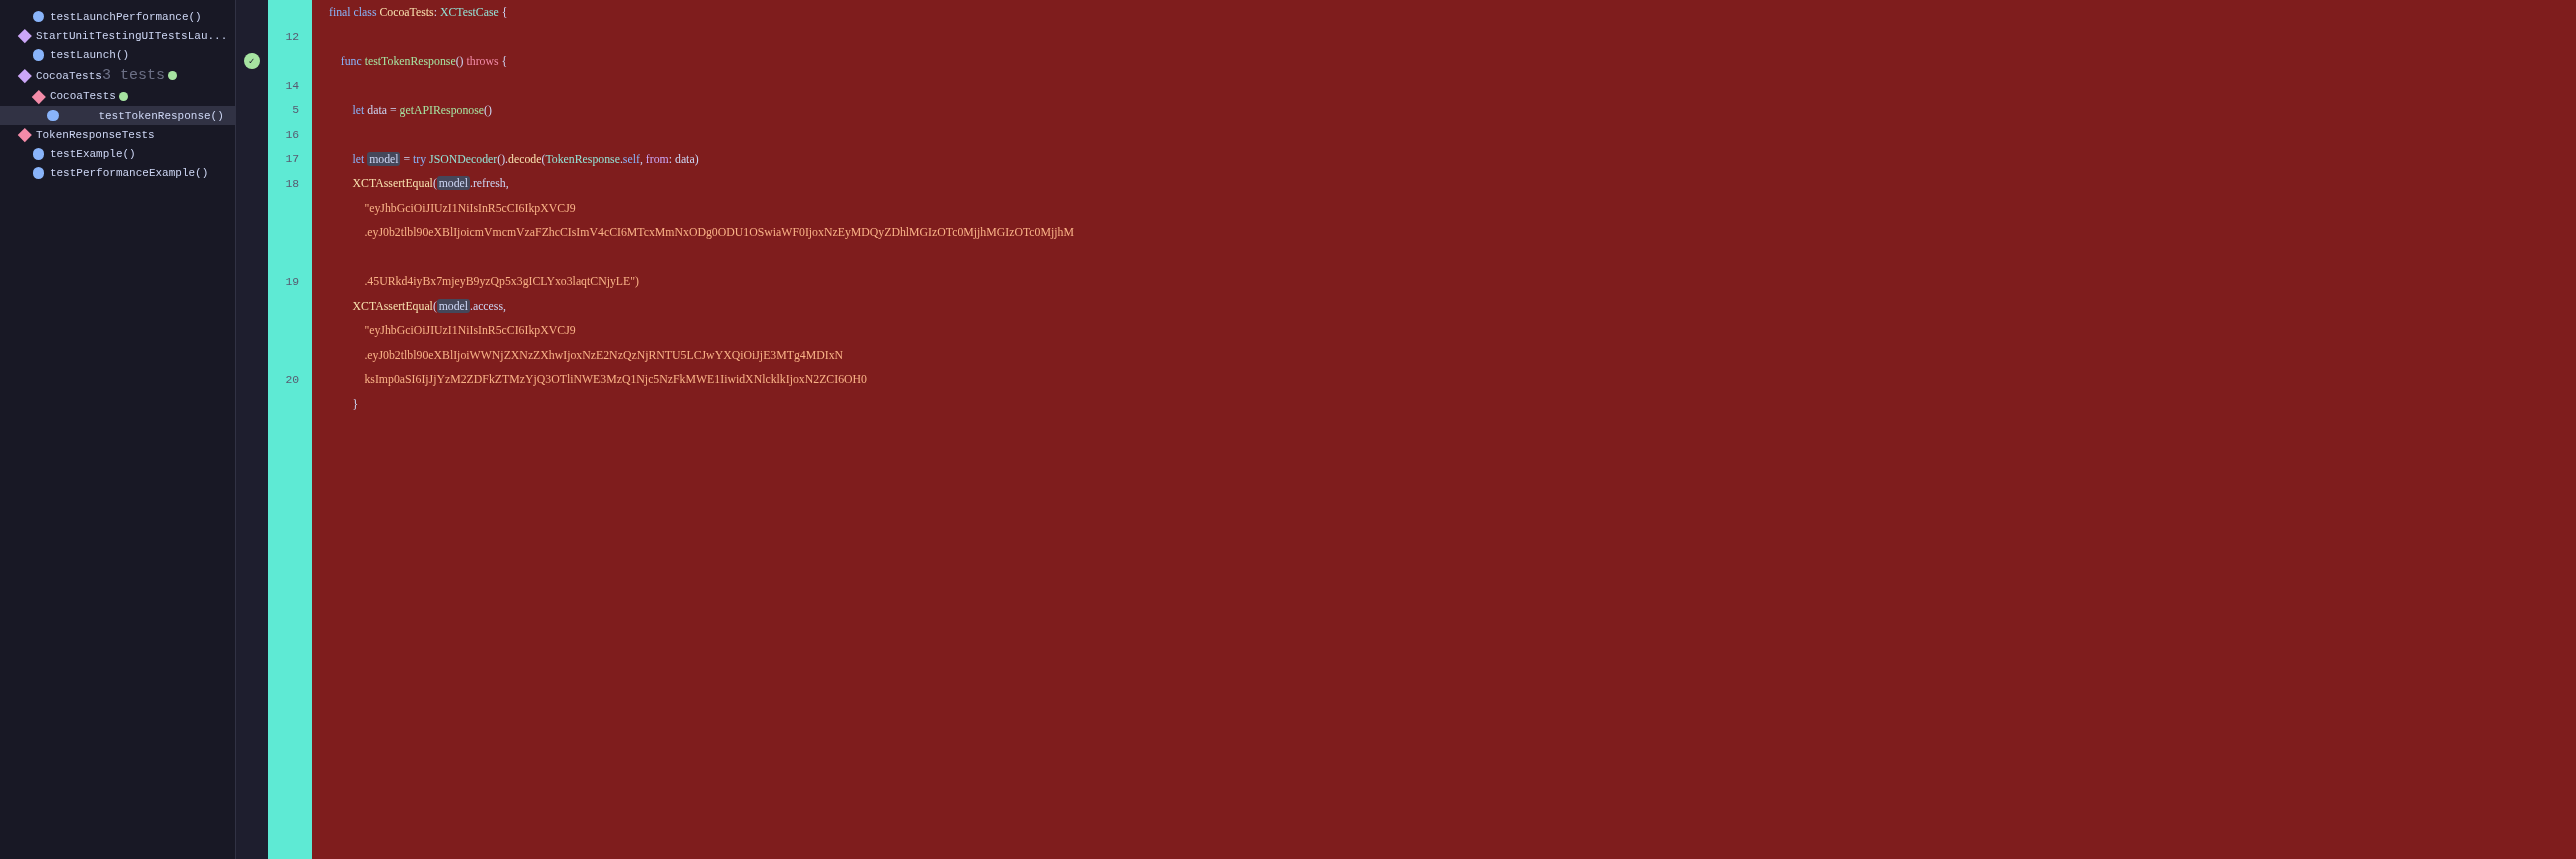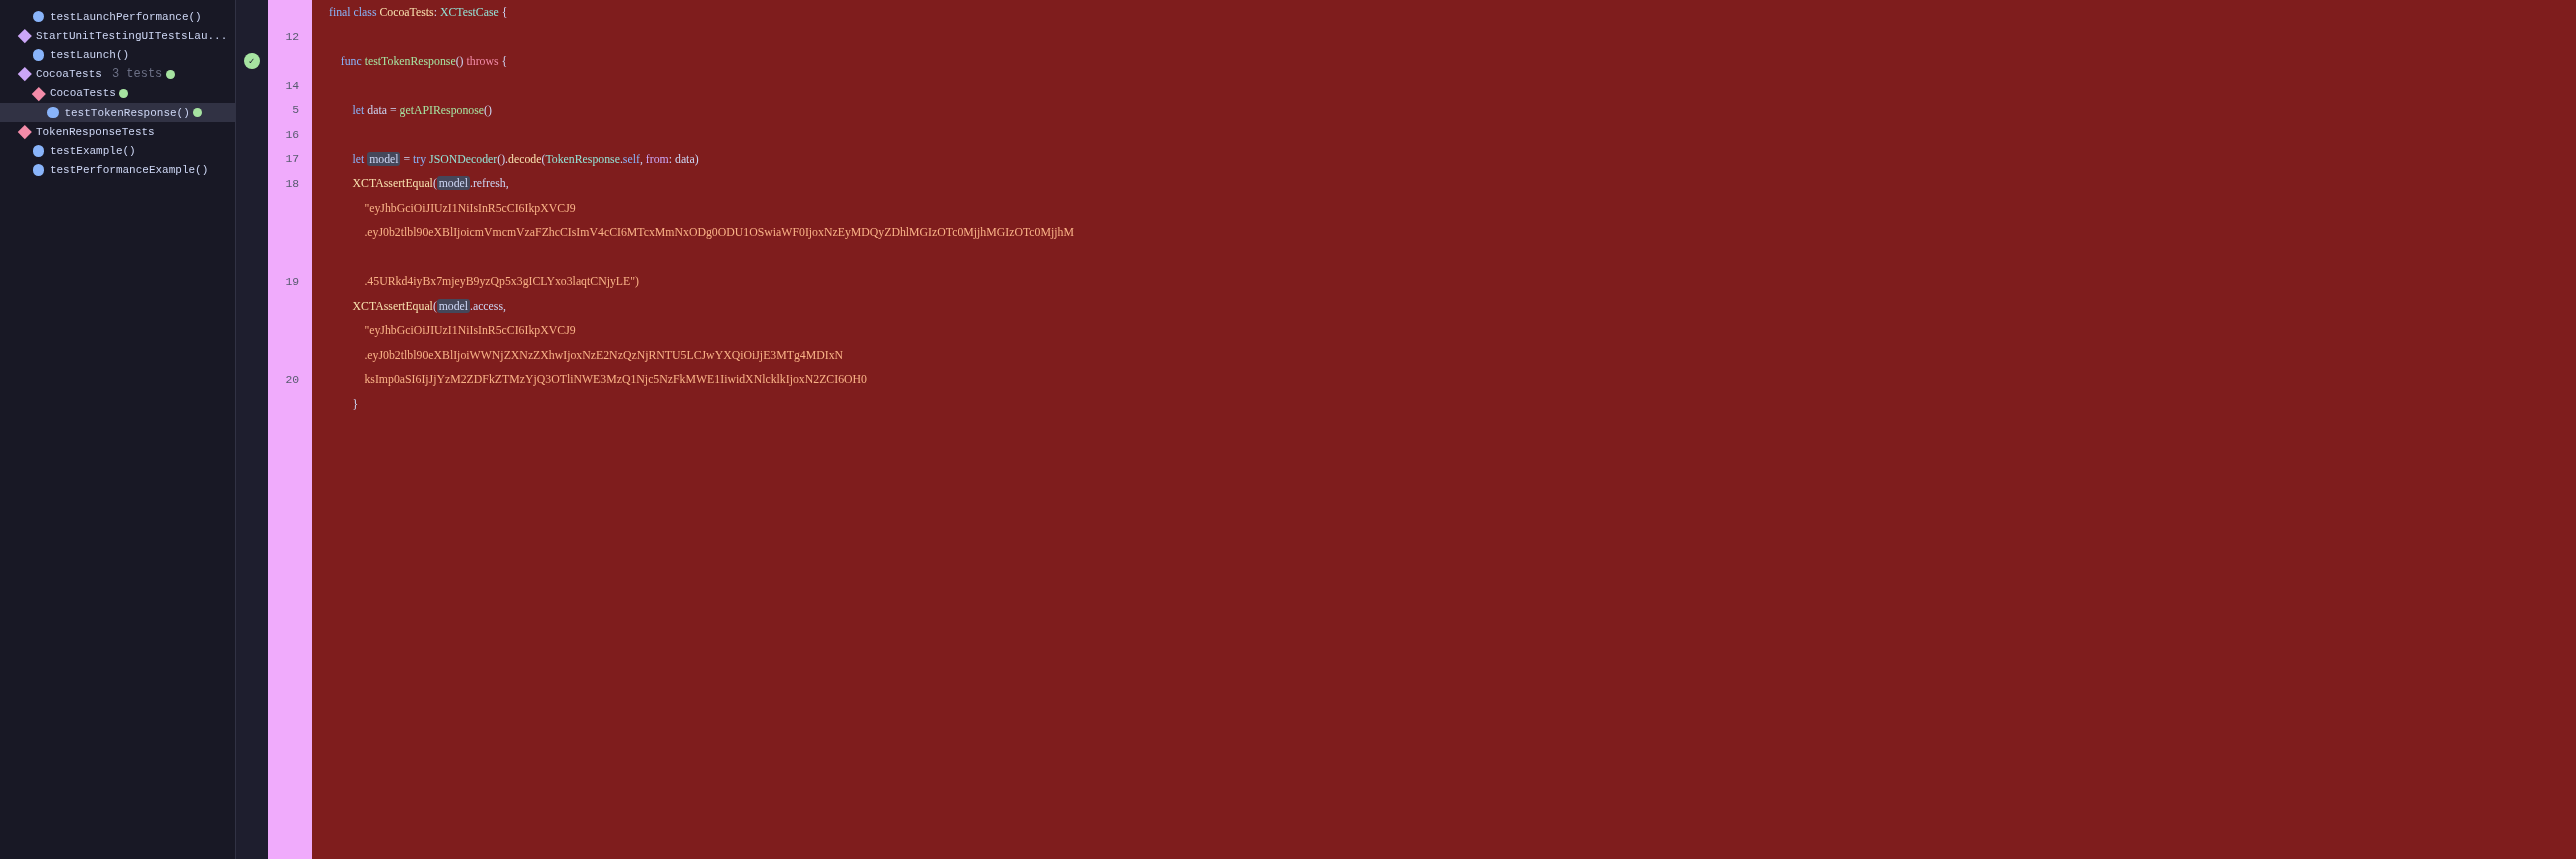--- a/index.html
+++ b/index.html
@@ -77,35 +77,35 @@
       width: 9.6px;
       height: 9.6px;
       background: #f38ba8;
       transform: rotate(45deg);
       display: inline-block;
       flex-shrink: 0;
     }
 
     .indent-1 { padding-left: 17.5px; }
     .indent-2 { padding-left: 31.5px; }
-    .indent-3 { padding-left: 46px; }
+    .indent-3 { padding-left: 46px; gap: 34px; }
 
     .badge-green {
       width: 8.8px;
       height: 8.8px;
       border-radius: 50%;
       background: #a6e3a1;
       margin-left: 3.5px;
       flex-shrink: 0;
     }
 
     .count-label {
       color: #6c7086;
-      font-size: 12px;
-      margin-left: 10px;
+      font-size: 15px;
+      margin-left: 0;
     }
 
     
     .main {
       flex: 1;
       display: flex;
       background: #1e1e2e;
       overflow: hidden;
     }
 
@@ -136,21 +136,21 @@
       justify-content: center;
       color: #1e1e2e;
       font-size: 9.6px;
       font-weight: bold;
     }
 
     
     .line-numbers {
       width: 44px;
       min-width: 44px;
-      background: #f0abfc;
+      background: #5eead4;
       color: #585b70;
       text-align: left;
       padding-right: 12.3px;
       user-select: none;
     }
 
     .line-number-row {
       height: 24.5px;
       display: flex;
       align-items: center;

